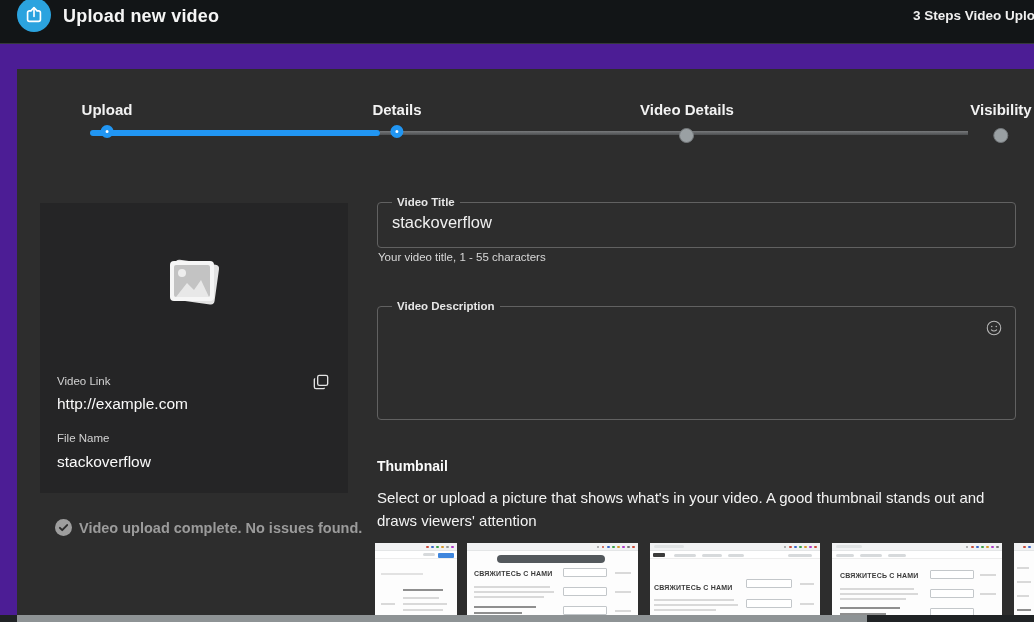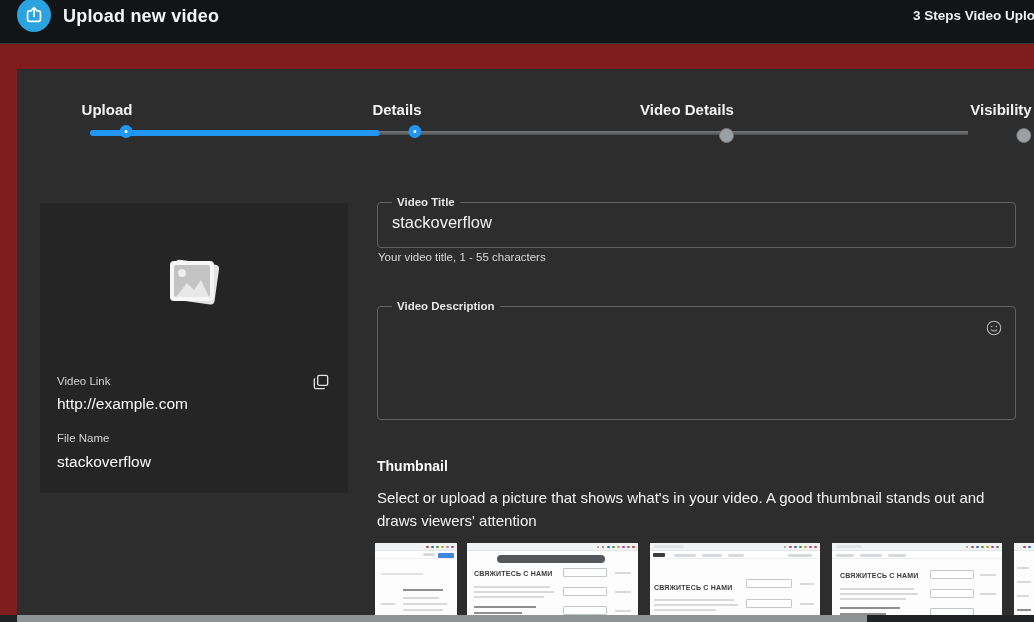--- a/index.html
+++ b/index.html
@@ -1,34 +1,34 @@
 <!DOCTYPE html>
 <html><head>
 <meta charset="utf-8">
 <style>
   * { margin:0; padding:0; box-sizing:border-box; }
   html,body { width:1034px; height:622px; overflow:hidden; }
   body { font-family:"Liberation Sans","DejaVu Sans",sans-serif; background:#15181a; }
-  .screen { position:relative; width:1034px; height:622px; overflow:hidden; background:#7f1d1d; color:#e9e9e9; }
+  .screen { position:relative; width:1034px; height:622px; overflow:hidden; background:#4c1d95; color:#e9e9e9; }
 
   
   .topbar { position:absolute; left:0; top:0; width:1034px; height:43px; background:#121517; overflow:hidden; }
   .topbar-divider { position:absolute; left:0; top:43px; width:1034px; height:1px; background:#35393c; }
   .logo-circle { position:absolute; left:17px; top:-2px; width:34px; height:34px; border-radius:50%; background:#2BA3DF; display:flex; align-items:center; justify-content:center; }
   .page-title { position:absolute; left:63px; top:6px; font-size:18px; font-weight:600; color:#f5f5f5; letter-spacing:.2px; }
   .steps-note { position:absolute; left:913px; top:8px; font-size:13.5px; font-weight:600; color:#f0f0f0; white-space:nowrap; }
 
   
   .panel { position:absolute; left:17px; top:69px; width:1017px; height:553px; background:#2d2d2d; }
 
   
   .line { position:absolute; }
   .line-blue { left:90px; top:130px; width:290px; height:6px; border-radius:3px; background:#2196F3; }
   .line-gray { left:380px; top:131px; width:588px; height:4px; background:linear-gradient(180deg,#77797b 0%,#4c4e50 100%); }
-  .step { position:absolute; top:101px; transform:translateX(-50%); display:flex; flex-direction:column; align-items:flex-end; gap:7px; }
+  .step { position:absolute; top:101px; transform:translateX(-50%); display:flex; flex-direction:column; align-items:center; gap:7px; }
   .step-label { font-size:15px; font-weight:700; color:#f2f2f2; white-space:nowrap; }
   .step-dot { border-radius:50%; }
   .step-dot.active { width:13px; height:13px; background:#ffffff; border:5px solid #2196F3; }
   .step-dot.inactive { width:15px; height:15px; background:#9aa0a3; border:1px solid #75797c; margin-top:3px; }
   .s1 { left:107px; } .s2 { left:397px; } .s3 { left:687px; } .s4 { left:985px;margin-left:16px; }
 
   
   .video-card { position:absolute; left:40px; top:203px; width:308px; height:290px; background:#252526; }
   .placeholder-wrap { position:absolute; left:125px; top:52px; }
   .card-label { position:absolute; font-size:11.5px; color:#d2d2d2; }
@@ -137,20 +137,27 @@
     <button class="copy-btn">
       <svg width="20" height="20" viewBox="0 0 24 24" fill="none" stroke="#e3e3e3" stroke-width="1.6" stroke-linejoin="round">
         <rect x="8" y="4" width="12" height="12" rx="2"></rect>
         <path d="M5 8 a1 1 0 0 0-1 1 v9 a2 2 0 0 0 2 2 h9 a1 1 0 0 0 1-1"></path>
       </svg>
     </button>
     <span class="card-label lbl-file">File Name</span>
     <span class="card-value val-file">stackoverflow</span>
   </aside>
 
+  <div class="status-row">
+    <svg width="17" height="17" viewBox="0 0 16 16">
+      <circle cx="8" cy="8" r="8" fill="#9e9e9e"></circle>
+      <path d="M4.6 8.3l2.2 2.2 4.6-4.8" fill="none" stroke="#2d2d2d" stroke-width="1.8" stroke-linecap="round" stroke-linejoin="round"></path>
+    </svg>
+    <span class="status-text">Video upload complete. No issues found.</span>
+  </div>
 
   <fieldset class="fs-title">
     <legend>Video Title</legend>
     <input type="text" value="stackoverflow" style="">
   </fieldset>
   <div class="helper">Your video title, 1 - 55 characters</div>
 
   <fieldset class="fs-desc">
     <legend>Video Description</legend>
     <textarea style=""></textarea>

